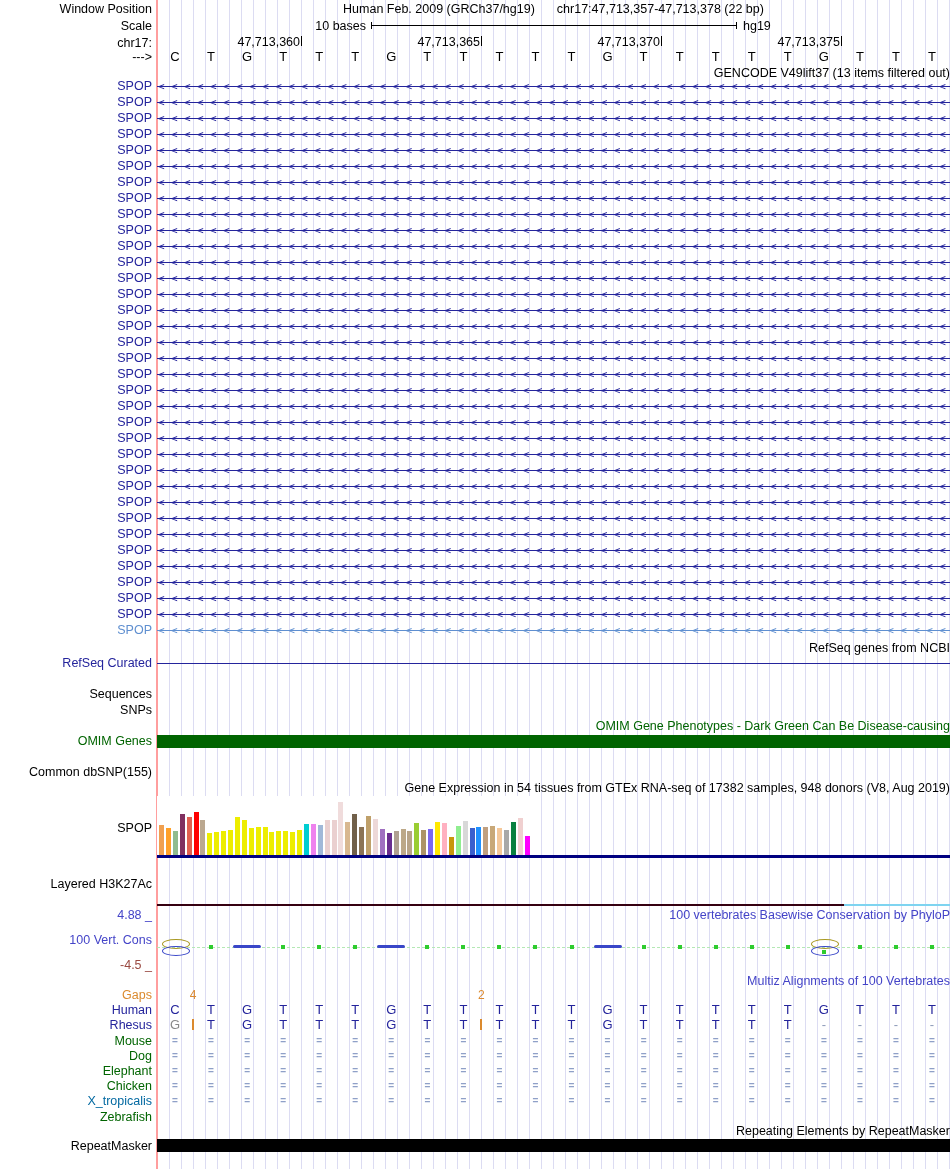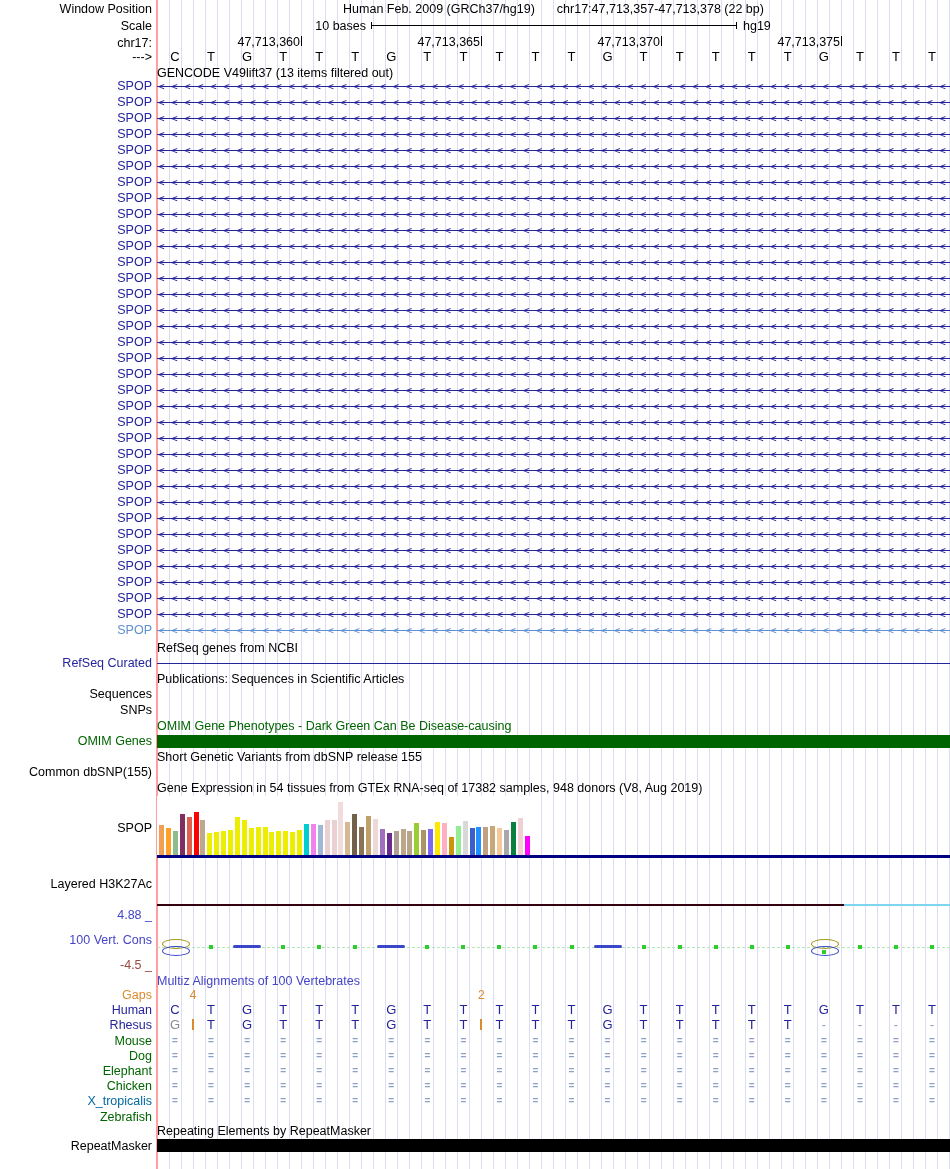--- a/index.html
+++ b/index.html
@@ -1,20 +1,20 @@
 <!DOCTYPE html>
 <html><head>
 <meta charset="utf-8">
 <style>
   html,body{margin:0;padding:0;background:#fff;}
   #browser{position:relative;width:950px;height:1169px;background:#fff;overflow:hidden;
            font-family:"Liberation Sans",sans-serif;font-size:12.5px;color:#000;}
   .abs{position:absolute;}
   .llabel{position:absolute;right:798px;white-space:nowrap;height:14px;line-height:14px;text-align:right;}
-  .ttl{position:absolute;left:157px;width:793px;text-align:left;height:14px;line-height:14px;white-space:nowrap;}
+  .ttl{position:absolute;left:157px;width:793px;text-align:right;height:14px;line-height:14px;white-space:nowrap;}
   .gridline{position:absolute;top:0;width:1px;height:1169px;background:#DCDCF2;}
   .cursor{position:absolute;top:0;left:156px;width:2px;height:1169px;background:#FF9E9E;}
   .tick{position:absolute;width:1px;background:#000;}
   .baseletter{position:absolute;width:36px;text-align:center;height:14px;line-height:14px;font-size:13px;}
   .arrowrow{position:absolute;left:157px;width:793px;height:16px;overflow:hidden;}
   .arrowrow .line{position:absolute;left:0;right:0;top:8px;height:1px;background:currentColor;}
   .arrowrow .chev{position:absolute;left:1px;top:0;white-space:nowrap;overflow:hidden;width:793px;
                   font-family:"DejaVu Sans Mono",monospace;font-size:11px;line-height:17px;letter-spacing:6.4px;}
   .bar{position:absolute;bottom:0;width:5px;}
   .eq{position:absolute;width:36px;text-align:center;font-size:10px;font-weight:bold;height:14px;line-height:14px;}
@@ -328,29 +328,27 @@
       <div class="arrowrow" style="top: 622px; color: rgb(95, 143, 208);">
         <div class="line"></div>
         <div class="chev">&lt;&lt;&lt;&lt;&lt;&lt;&lt;&lt;&lt;&lt;&lt;&lt;&lt;&lt;&lt;&lt;&lt;&lt;&lt;&lt;&lt;&lt;&lt;&lt;&lt;&lt;&lt;&lt;&lt;&lt;&lt;&lt;&lt;&lt;&lt;&lt;&lt;&lt;&lt;&lt;&lt;&lt;&lt;&lt;&lt;&lt;&lt;&lt;&lt;&lt;&lt;&lt;&lt;&lt;&lt;&lt;&lt;&lt;&lt;&lt;&lt;&lt;</div>
       </div>
     </div>
 
   <div class="ttl" style="top:641px;">RefSeq genes from NCBI</div>
   <div class="llabel" style="top: 656px; color: rgb(36, 36, 156);">RefSeq Curated</div>
   <div class="abs" style="top: 663px; left: 157px; width: 793px; height: 1px; background: rgb(36, 36, 156);" id="refseq-line"></div>
 
-  <div class="ttl" style="top:672px;">Publications: Sequences in Scientific Articles</div>
   <div class="llabel" style="top:687px;">Sequences</div>
   <div class="llabel" style="top:703px;">SNPs</div>
 
   <div class="ttl" style="top: 719px; color: rgb(0, 100, 0);" id="omim-title">OMIM Gene Phenotypes - Dark Green Can Be Disease-causing</div>
   <div class="llabel" style="top: 734px; color: rgb(0, 100, 0);" id="omim-label">OMIM Genes</div>
   <div class="abs" style="top: 735px; left: 157px; width: 793px; height: 13px; background: rgb(0, 100, 0);" id="omim-bar"></div>
 
-  <div class="ttl" style="top:750px;">Short Genetic Variants from dbSNP release 155</div>
   <div class="llabel" style="top:765px;">Common dbSNP(155)</div>
 
   <div class="ttl" style="top:781px;">Gene Expression in 54 tissues from GTEx RNA-seq of 17382 samples, 948 donors (V8, Aug 2019)</div>
   <div class="llabel" style="top:821px;">SPOP</div>
   <div class="abs" style="top:796px;left:157px;width:380px;height:59px;background:#fff;" id="gtex-plot">
       <div class="bar" style="left: 2px; height: 30px; background: rgb(240, 160, 80);"></div>
       <div class="bar" style="left: 8.9px; height: 27px; background: rgb(255, 160, 40);"></div>
       <div class="bar" style="left: 15.8px; height: 24px; background: rgb(143, 188, 143);"></div>
       <div class="bar" style="left: 22.7px; height: 41px; background: rgb(128, 48, 96);"></div>
       <div class="bar" style="left: 29.6px; height: 38px; background: rgb(224, 96, 80);"></div>
@@ -405,20 +403,21 @@
       <div class="bar" style="left: 367.7px; height: 19px; background: rgb(255, 0, 255);"></div>
     </div>
   <div class="abs" style="top: 855px; left: 157px; width: 793px; height: 3px; background: rgb(0, 0, 128);" id="gtex-baseline"></div>
 
   <div class="llabel" style="top:877px;">Layered H3K27Ac</div>
   <div id="h3k-baseline">
       <div class="abs" style="top: 904px; left: 157px; width: 687px; height: 2px; background: rgb(53, 0, 16);"></div>
       <div class="abs" style="top: 904px; left: 844px; width: 106px; height: 2px; background: rgb(127, 212, 240);"></div>
     </div>
 
+  <div class="ttl" style="top: 908px; color: rgb(68, 68, 200);" id="phylop-title">100 vertebrates Basewise Conservation by PhyloP</div>
   <div class="llabel" style="top: 908px; color: rgb(68, 68, 200);" id="phylop-ymax">4.88 _</div>
   <div class="llabel" style="top: 933px; color: rgb(68, 68, 200);" id="phylop-label">100 Vert. Cons</div>
   <div class="llabel" style="top: 958px; color: rgb(154, 74, 66);" id="phylop-ymin">-4.5 _</div>
   <div id="phylop-track">
       <div class="abs" style="top: 947px; left: 157px; width: 793px; height: 0px; border-top: 1px dashed rgb(180, 232, 180);"></div>
       <div class="ellipse" style="top: 939px; left: 162.023px; width: 26px; height: 8px; border: 1.6px solid rgb(168, 152, 32);"></div>
       <div class="ellipse" style="top: 946px; left: 162.023px; width: 26px; height: 8px; border: 1.6px solid rgb(57, 70, 200);"></div>
       <div class="dot" style="top: 945px; left: 209.068px; background: rgb(46, 204, 46);"></div>
       <div class="cdash" style="top: 945px; left: 233.114px; width: 28px; background: rgb(57, 70, 200);"></div>
       <div class="dot" style="top: 945px; left: 281.159px; background: rgb(46, 204, 46);"></div>

